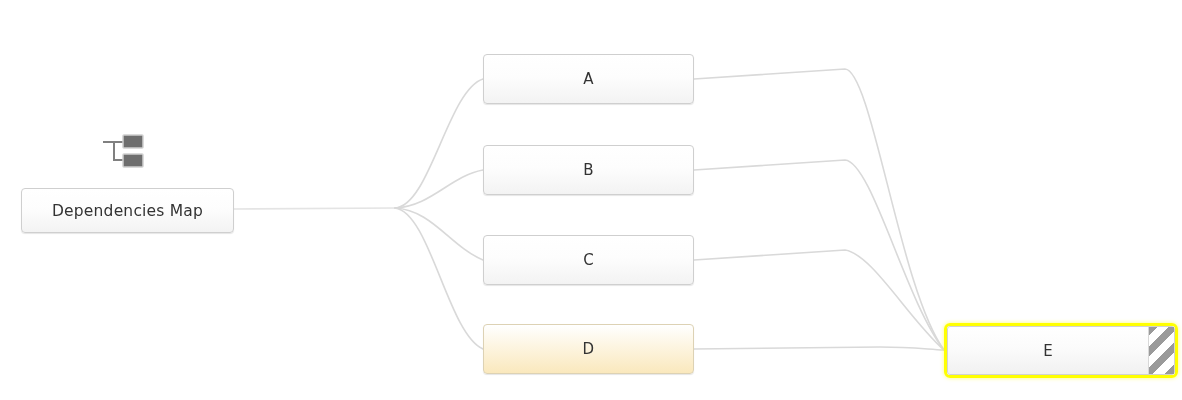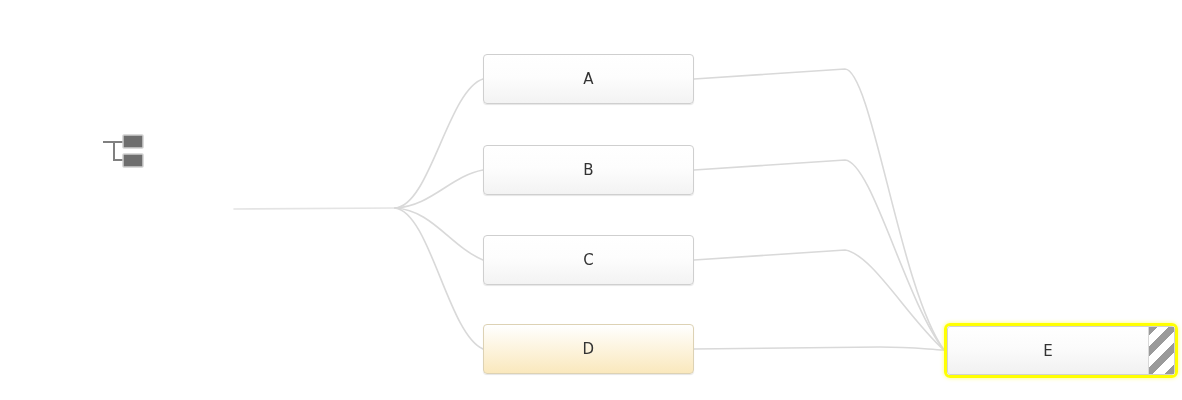--- a/index.html
+++ b/index.html
@@ -154,20 +154,23 @@
     </g>
   </svg>
 
   <svg id="hierarchy-icon" viewBox="0 0 46 40" xmlns="http://www.w3.org/2000/svg">
     <path d="M 3 9 L 14 9 L 14 27 L 24 27" fill="none" stroke="#808080" stroke-width="2"></path>
     <path d="M 14 9 L 24 9" fill="none" stroke="#808080" stroke-width="2"></path>
     <rect x="23" y="2" width="20" height="13" rx="1" fill="#6e6e6e" stroke="#cfcfcf" stroke-width="1.5"></rect>
     <rect x="23" y="21" width="20" height="13" rx="1" fill="#6e6e6e" stroke="#cfcfcf" stroke-width="1.5"></rect>
   </svg>
 
+  <div class="node root">
+    <span>Dependencies Map</span>
+  </div>
 
   <div class="node mid n-a">
     <span>A</span>
   </div>
 
   <div class="node mid n-b">
     <span>B</span>
   </div>
 
   <div class="node mid n-c">

